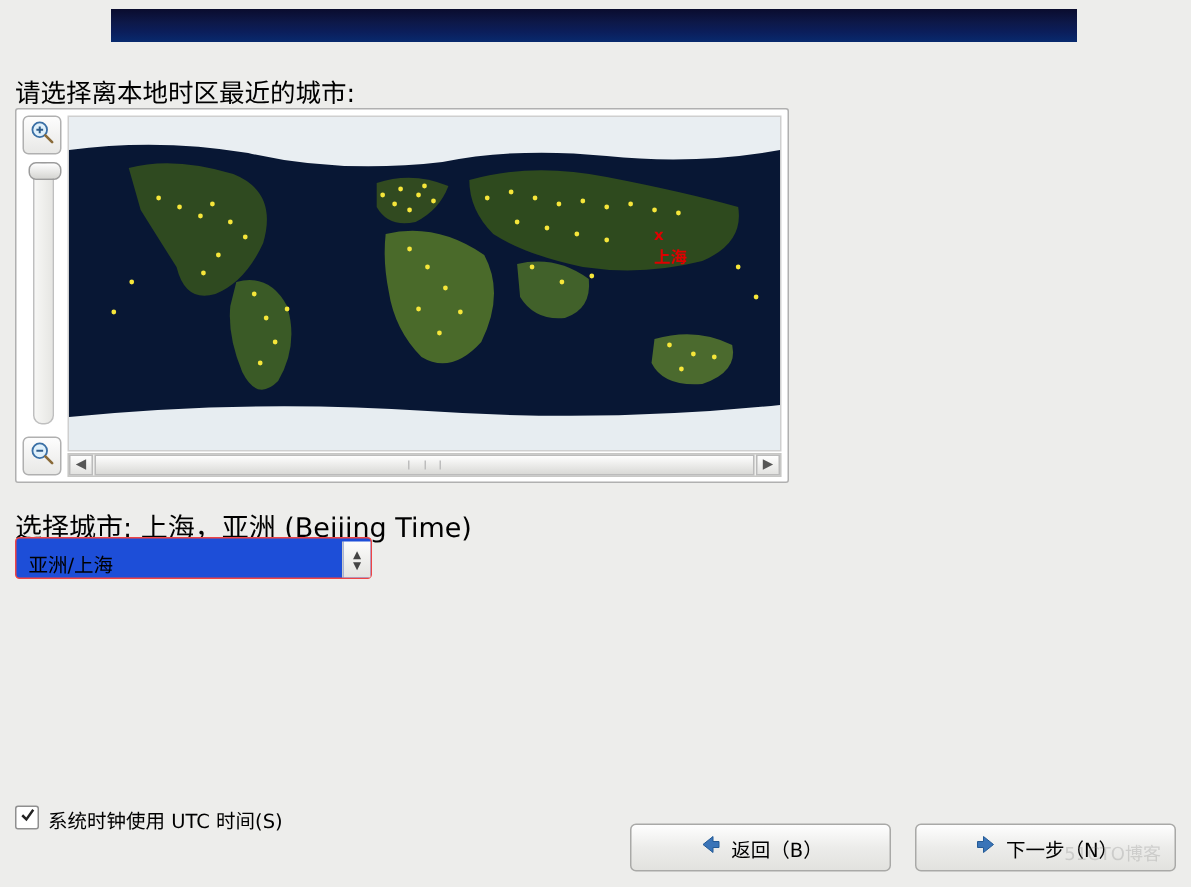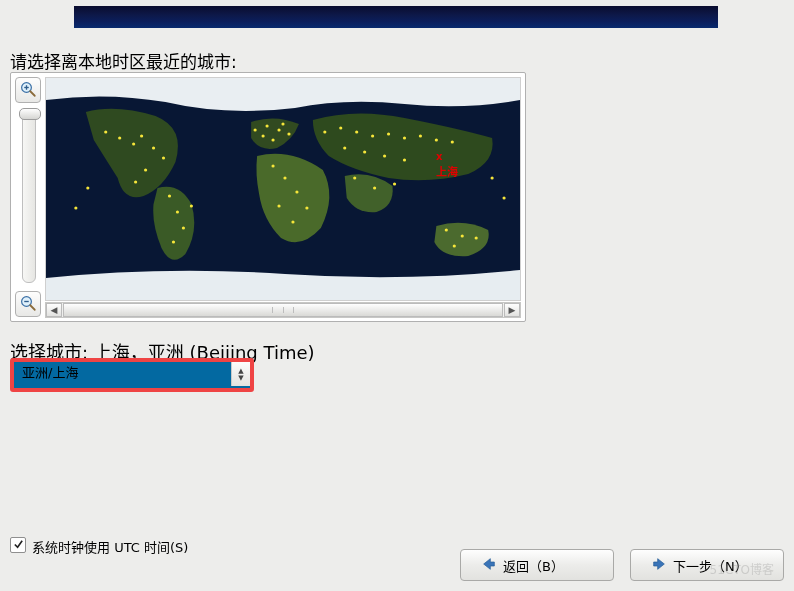--- a/index.html
+++ b/index.html
@@ -16,29 +16,29 @@
 .world{position:absolute;inset:0;background:#0a1a3a}
 .world svg{width:100%;height:100%;display:block}
 .marker{position:absolute;top:72px;left:390px;font-size:11px;font-weight:bold;color:#e00000}
 .marker .x{font-size:10px}
 .hscroll{position:absolute;left:34px;right:4px;bottom:3px;height:14px;background:#efefed;border:1px solid #c7c7c5;display:flex;align-items:center}
 .hscroll .arrow{width:14px;height:12px;background:linear-gradient(to bottom,#fefefe,#e2e2e0);border:1px solid #bbb;display:flex;align-items:center;justify-content:center;font-size:9px;color:#555;cursor:pointer}
 .hscroll .thumb{flex:1;height:12px;background:linear-gradient(to bottom,#fefefe,#d9d9d6);border:1px solid #bbb;margin:0 1px;display:flex;align-items:center;justify-content:center}
 .hscroll .grip{width:20px;height:6px;border-left:1px solid #bdbdbd;border-right:1px solid #bdbdbd;position:relative}
 .hscroll .grip::before{content:"";position:absolute;left:50%;top:0;width:1px;height:100%;background:#bdbdbd}
 .sel-label{position:absolute;left:10px;top:338px;font-size:18px}
-.combo{position:absolute;left:10px;top:358px;width:236px;height:26px;background:#0369a1;border:4px solid #ef4444;border-radius:3px;display:flex;align-items:flex-start}
+.combo{position:absolute;left:10px;top:358px;width:236px;height:26px;background:#1d4ed8;border:1px solid #ef4444;border-radius:3px;display:flex;align-items:flex-end}
 .combo-text{flex:1;padding:0 8px;font-size:13px}
 .combo-btn{width:18px;height:24px;border-left:1px solid #c9c9c9;background:linear-gradient(to bottom,#fcfcfb,#e3e3e0);display:flex;flex-direction:column;align-items:center;justify-content:center;gap:1px;cursor:pointer}
 .combo-btn span{font-size:7px;line-height:6px;color:#444}
 .chk-row{position:absolute;left:10px;top:537px;display:flex;align-items:flex-start;gap:6px}
 .chk{width:14px;height:14px;background:#fff;border:1px solid #8f8f8f;border-radius:2px;display:flex;align-items:center;justify-content:center;cursor:pointer}
 .chk svg{width:11px;height:11px}
 .nav{position:absolute;right:10px;bottom:10px;display:flex;gap:16px}
-.btn{min-width:112px;height:30px;padding:0 20px;background:linear-gradient(to bottom,#fefefe,#ececea 50%,#e2e2df);border:1px solid #a9a9a7;border-radius:4px;display:flex;align-items:center;gap:6px;cursor:pointer;font-size:13px}
+.btn{min-width:112px;height:30px;padding:0 30px;background:linear-gradient(to bottom,#fefefe,#ececea 50%,#e2e2df);border:1px solid #a9a9a7;border-radius:4px;display:flex;align-items:center;justify-content:center;gap:6px;cursor:pointer;font-size:13px}
 .btn svg{width:16px;height:16px}
 .watermark{position:absolute;right:20px;bottom:14px;font-size:12px;color:rgba(120,120,120,.25);pointer-events:none}
 </style>
 </head>
 <body>
 
 <div class="banner"></div>
 
 <div class="prompt">请选择离本地时区最近的城市:</div>
 

